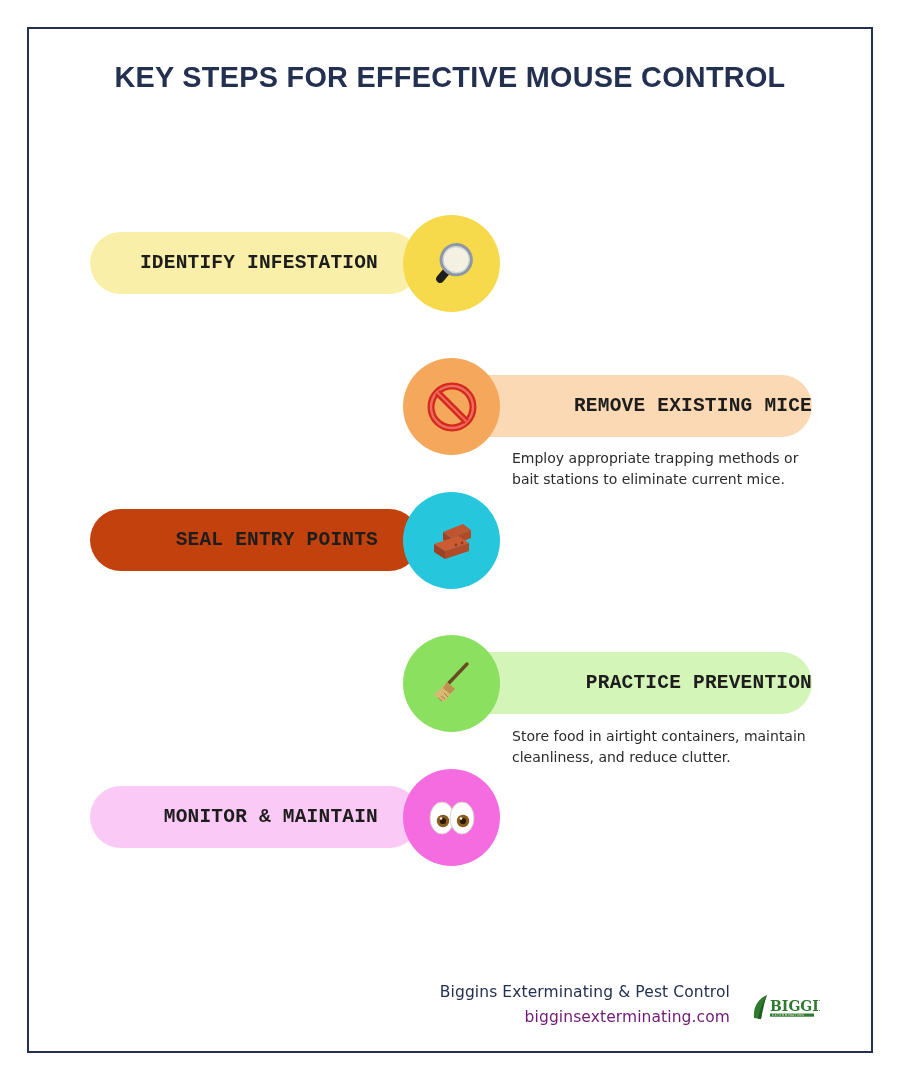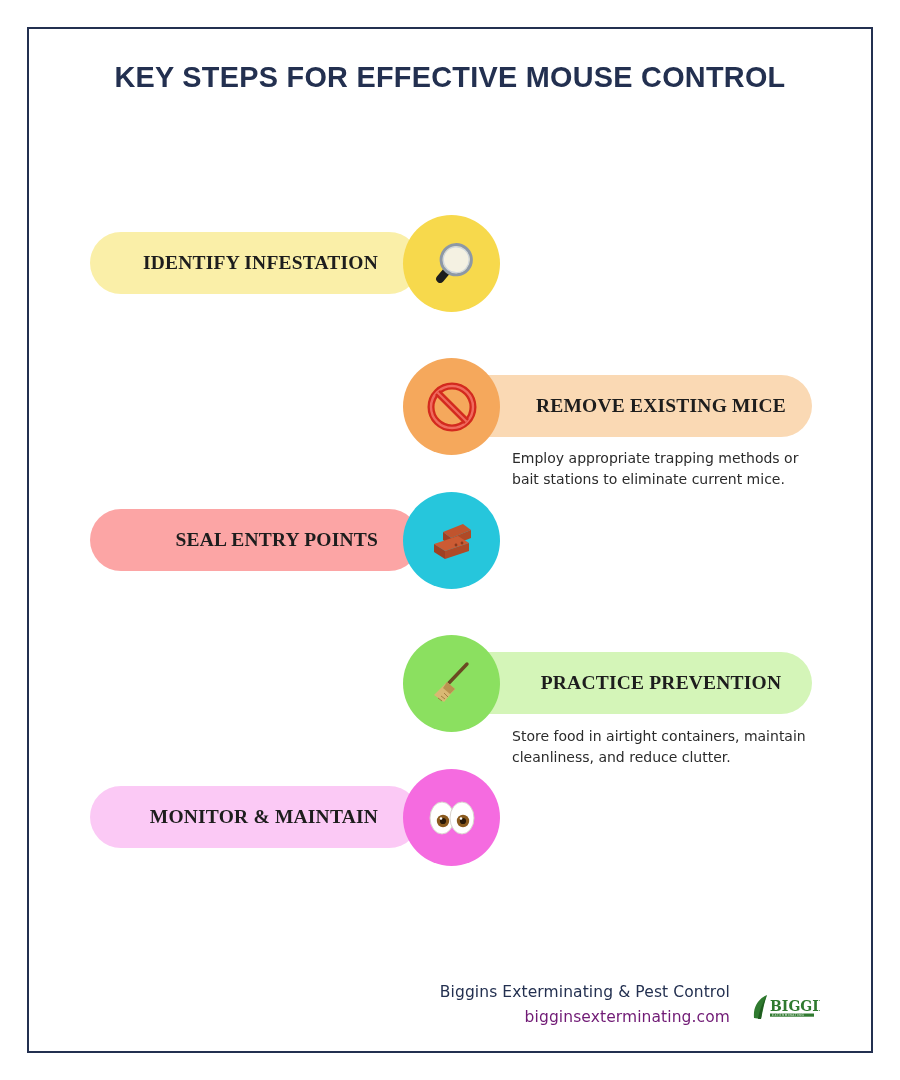--- a/index.html
+++ b/index.html
@@ -73,21 +73,21 @@
   .pill {
     position: absolute;
     height: 62px;
     border-radius: 31px;
     display: flex;
     align-items: center;
     box-sizing: border-box;
   }
 
   .pill-label {
-    font-family: Liberation Serif, serif;
+    font-family: Liberation Mono, monospace;
     font-size: 19.5px;
     font-weight: bold;
     color: #1d1d1d;
     letter-spacing: 0.2px;
     white-space: nowrap;
   }
 
   .circle {
     position: absolute;
     width: 97px;
@@ -113,21 +113,21 @@
     width: 330px;
     justify-content: flex-end;
     padding-right: 42px;
   }
   .step.left .circle { left: 403px; }
 
   
   .step.right .pill {
     left: 432px;
     width: 380px;
-    justify-content: center;
+    justify-content: flex-end;
     padding-left: 78px;
   }
   .step.right .circle { left: 403px; }
   .step.right .desc {
     left: 512px;
     width: 300px;
     text-align: left;
   }
 
   
@@ -201,21 +201,21 @@
         <circle cx="29" cy="29" r="21" fill="none" stroke="#d32a1e" stroke-width="7"></circle>
         <circle cx="29" cy="29" r="21" fill="none" stroke="#f06b5e" stroke-width="2.4"></circle>
         <line x1="14.5" y1="14.5" x2="43.5" y2="43.5" stroke="#d32a1e" stroke-width="7" stroke-linecap="butt"></line>
         <line x1="14.5" y1="14.5" x2="43.5" y2="43.5" stroke="#f06b5e" stroke-width="2" stroke-linecap="butt"></line>
       </svg>
     </div>
     <div class="desc" style="top:448px;">Employ appropriate trapping methods or bait stations to eliminate current mice.</div>
   </div>
 
   <div class="step left">
-    <div class="pill" style="top:509px; background:#fca5a5;">
+    <div class="pill" style="top:509px; background:#c2410c;">
       <span class="pill-label">SEAL ENTRY POINTS</span>
     </div>
     <div class="circle" style="top:492px; background:#26C6DC;">
       <svg class="icon-svg" width="58" height="58" viewBox="0 0 58 58">
         <g>
           <polygon points="20,20 40,12 48,18 28,26" fill="#c0542e"></polygon>
           <polygon points="20,20 28,26 28,34 20,28" fill="#9e4023"></polygon>
           <polygon points="28,26 48,18 48,26 28,34" fill="#b04a27"></polygon>
           <polygon points="11,32 35,24 46,31 22,39" fill="#cc5b33"></polygon>
           <polygon points="11,32 22,39 22,47 11,40" fill="#9e4023"></polygon>

